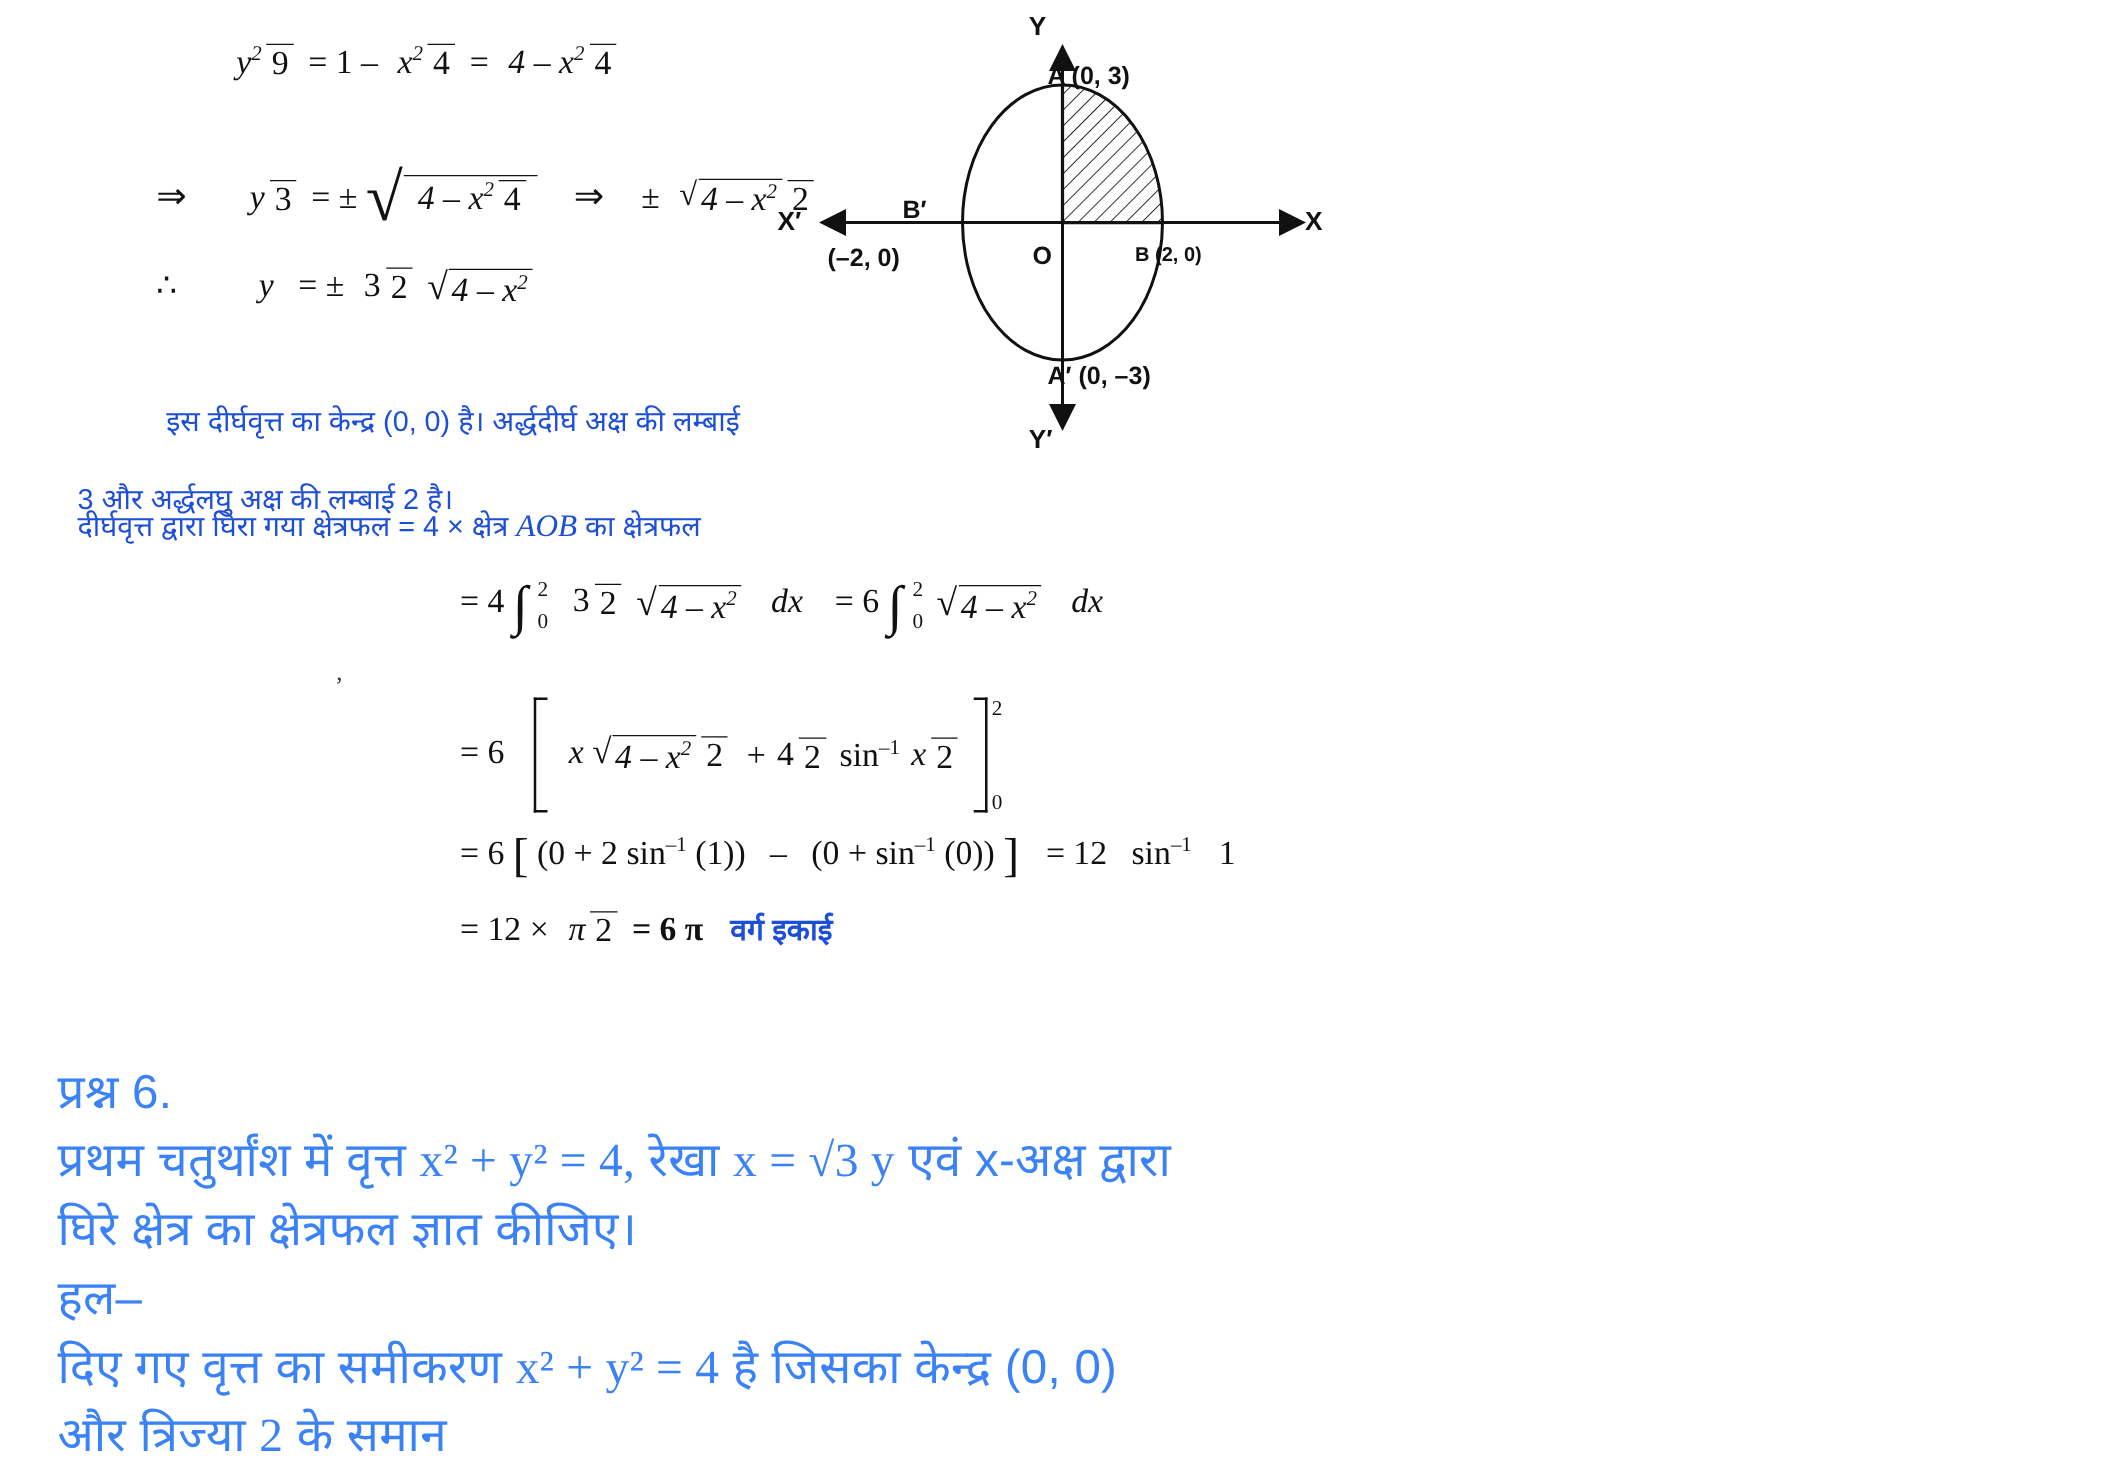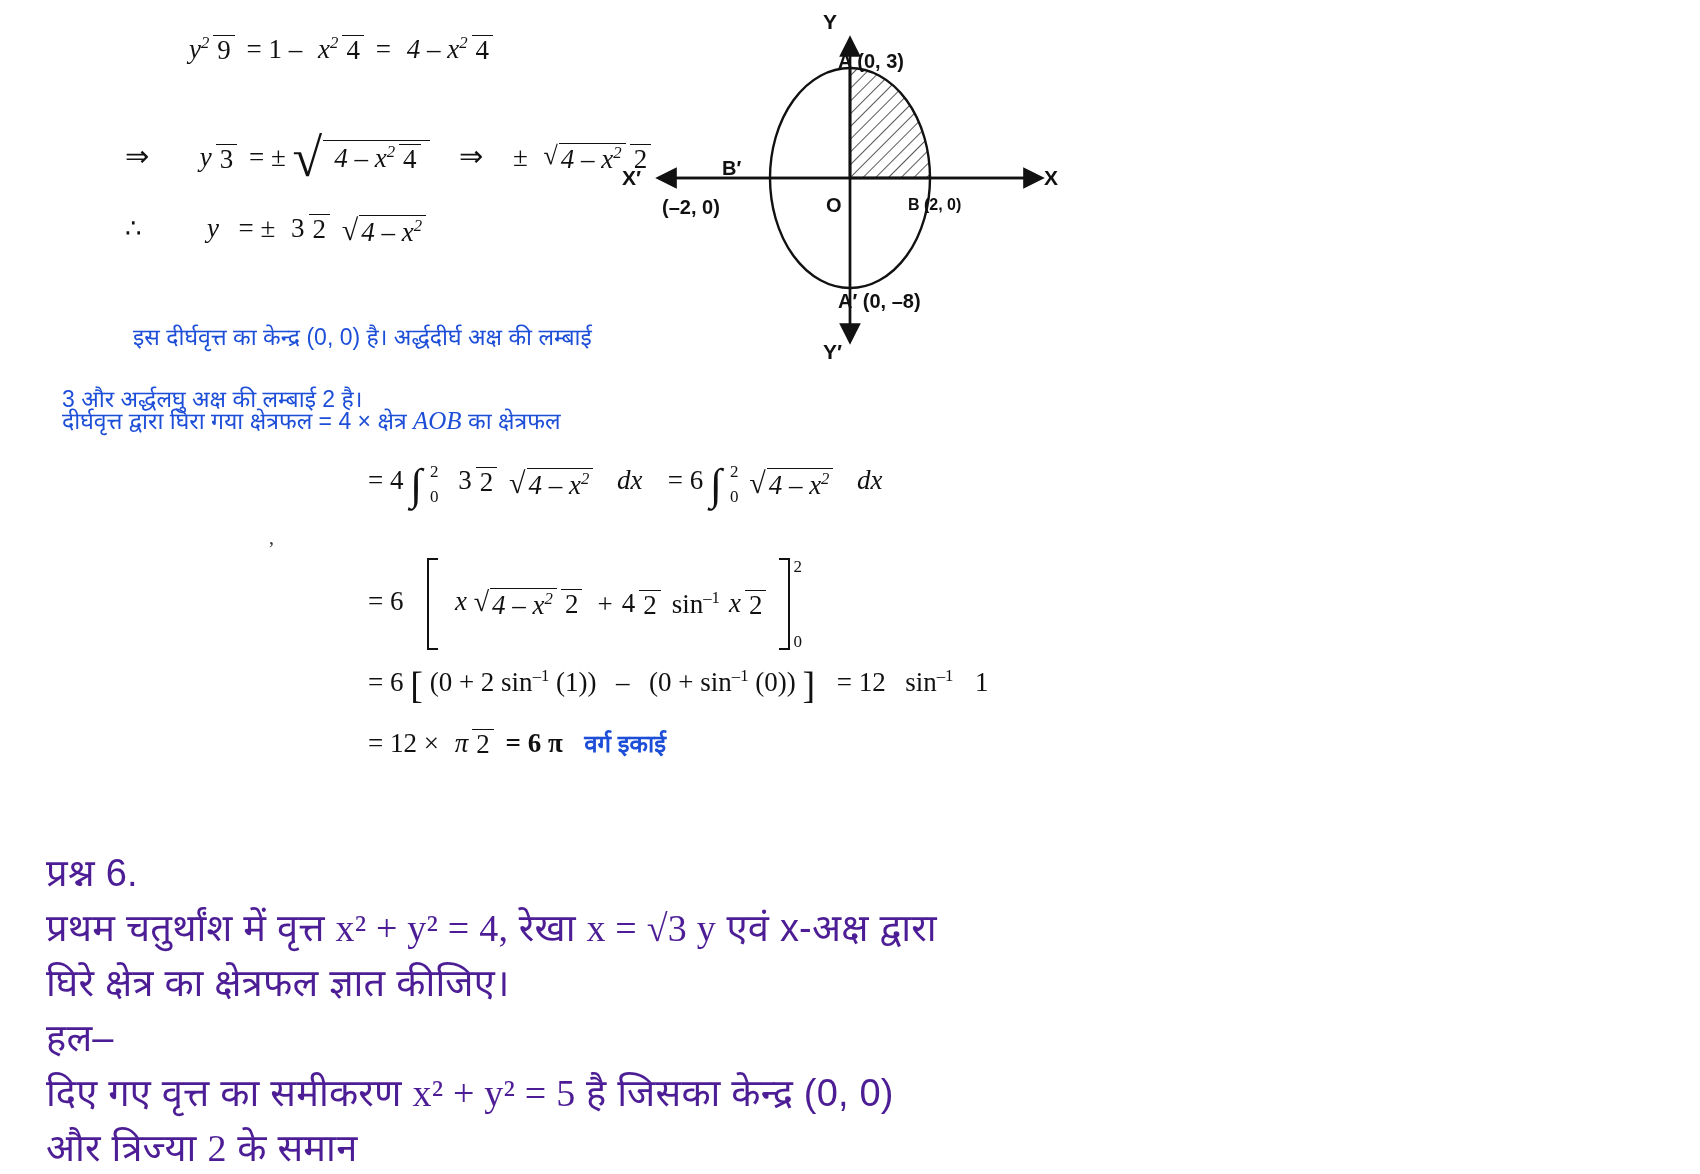--- a/index.html
+++ b/index.html
@@ -100,21 +100,21 @@
 
   .hindi {
     font-family: "Liberation Sans", sans-serif;
     font-size: 23px;
     color: #1d4ed8;
     white-space: nowrap;
   }
   .q-block {
     font-family: "Liberation Sans", sans-serif;
     font-size: 38px;
-    color: #4c1d95;
+    color: #3b82f6;
     white-space: nowrap;
     letter-spacing: 0.2px;
   }
   .q-block .mathi { font-family: "Liberation Serif", serif; }
 
   .abs { position: absolute; }
 
   
   #figure { position: absolute; left: 640px; top: 18px; width: 440px; height: 340px; }
 </style>
@@ -211,21 +211,21 @@
       <line x1="210" y1="160" x2="290" y2="160" stroke="#111" stroke-width="2.6"></line>
       <line x1="210" y1="50" x2="210" y2="160" stroke="#111" stroke-width="2.6"></line>
     </svg>
 
     <span class="abs" style="left:183px; top:-8px; font-family:'Liberation Sans',sans-serif; font-size:21px; font-weight:bold;">Y</span>
     <span class="abs" style="left:183px; top:322px; font-family:'Liberation Sans',sans-serif; font-size:21px; font-weight:bold;">Y′</span>
     <span class="abs" style="left:404px; top:148px; font-family:'Liberation Sans',sans-serif; font-size:21px; font-weight:bold;">X</span>
     <span class="abs" style="left:-18px; top:148px; font-family:'Liberation Sans',sans-serif; font-size:21px; font-weight:bold;">X′</span>
 
     <span class="abs" style="left:198px; top:32px; font-family:'Liberation Sans',sans-serif; font-size:20px; font-weight:bold;">A (0, 3)</span>
-    <span class="abs" style="left:198px; top:272px; font-family:'Liberation Sans',sans-serif; font-size:20px; font-weight:bold;">A′ (0, –8)</span>
+    <span class="abs" style="left:198px; top:272px; font-family:'Liberation Sans',sans-serif; font-size:20px; font-weight:bold;">A′ (0, –3)</span>
     <span class="abs" style="left:82px; top:139px; font-family:'Liberation Sans',sans-serif; font-size:20px; font-weight:bold;">B′</span>
     <span class="abs" style="left:22px; top:178px; font-family:'Liberation Sans',sans-serif; font-size:20px; font-weight:bold;">(–2, 0)</span>
     <span class="abs" style="left:268px; top:178px; font-family:'Liberation Sans',sans-serif; font-size:16px; font-weight:bold;">B (2, 0)</span>
     <span class="abs" style="left:186px; top:176px; font-family:'Liberation Sans',sans-serif; font-size:20px; font-weight:bold;">O</span>
   </div>
 
   <div class="abs hindi" style="left:133px; top:320px;">इस दीर्घवृत्त का केन्द्र (0, 0) है। अर्द्धदीर्घ अक्ष की लम्बाई</div>
   <div class="abs hindi" style="left:62px; top:382px;">3 और अर्द्धलघु अक्ष की लम्बाई 2 है।</div>
   <div class="abs hindi" style="left:62px; top:404px;">
     <span>दीर्घवृत्त द्वारा घिरा गया क्षेत्रफल = 4 × क्षेत्र</span>
@@ -340,20 +340,20 @@
 
   <div class="abs q-block" style="left:46px; top:900px;">
     <span>प्रथम चतुर्थांश में वृत्त </span><span class="mathi">x² + y² = 4,</span><span> रेखा </span><span class="mathi">x = √3 y</span><span> एवं x-अक्ष द्वारा</span>
   </div>
 
   <div class="abs q-block" style="left:46px; top:955px;">घिरे क्षेत्र का क्षेत्रफल ज्ञात कीजिए।</div>
 
   <div class="abs q-block" style="left:46px; top:1010px;">हल–</div>
 
   <div class="abs q-block" style="left:46px; top:1065px;">
-    <span>दिए गए वृत्त का समीकरण </span><span class="mathi">x² + y² = 5</span><span> है जिसका केन्द्र (0, 0)</span>
+    <span>दिए गए वृत्त का समीकरण </span><span class="mathi">x² + y² = 4</span><span> है जिसका केन्द्र (0, 0)</span>
   </div>
 
   <div class="abs q-block" style="left:46px; top:1120px;">
     <span>और त्रिज्या </span><span class="mathi">2</span><span> के समान</span>
   </div>
 
 </div>
 
 </body></html>

